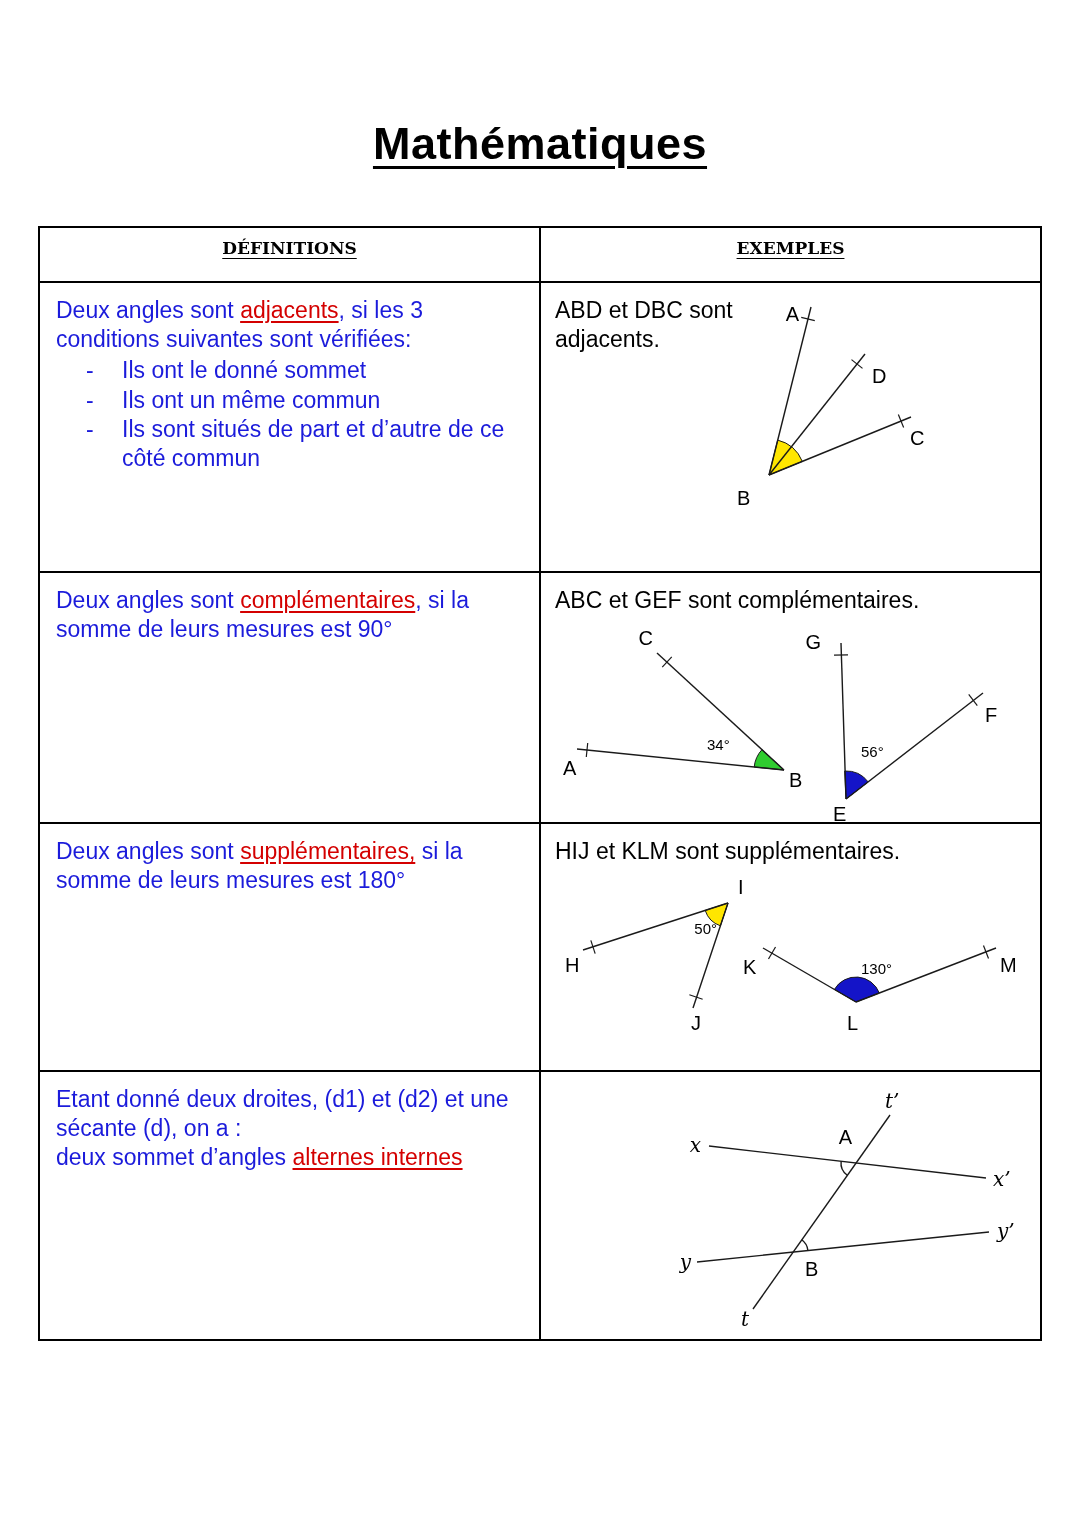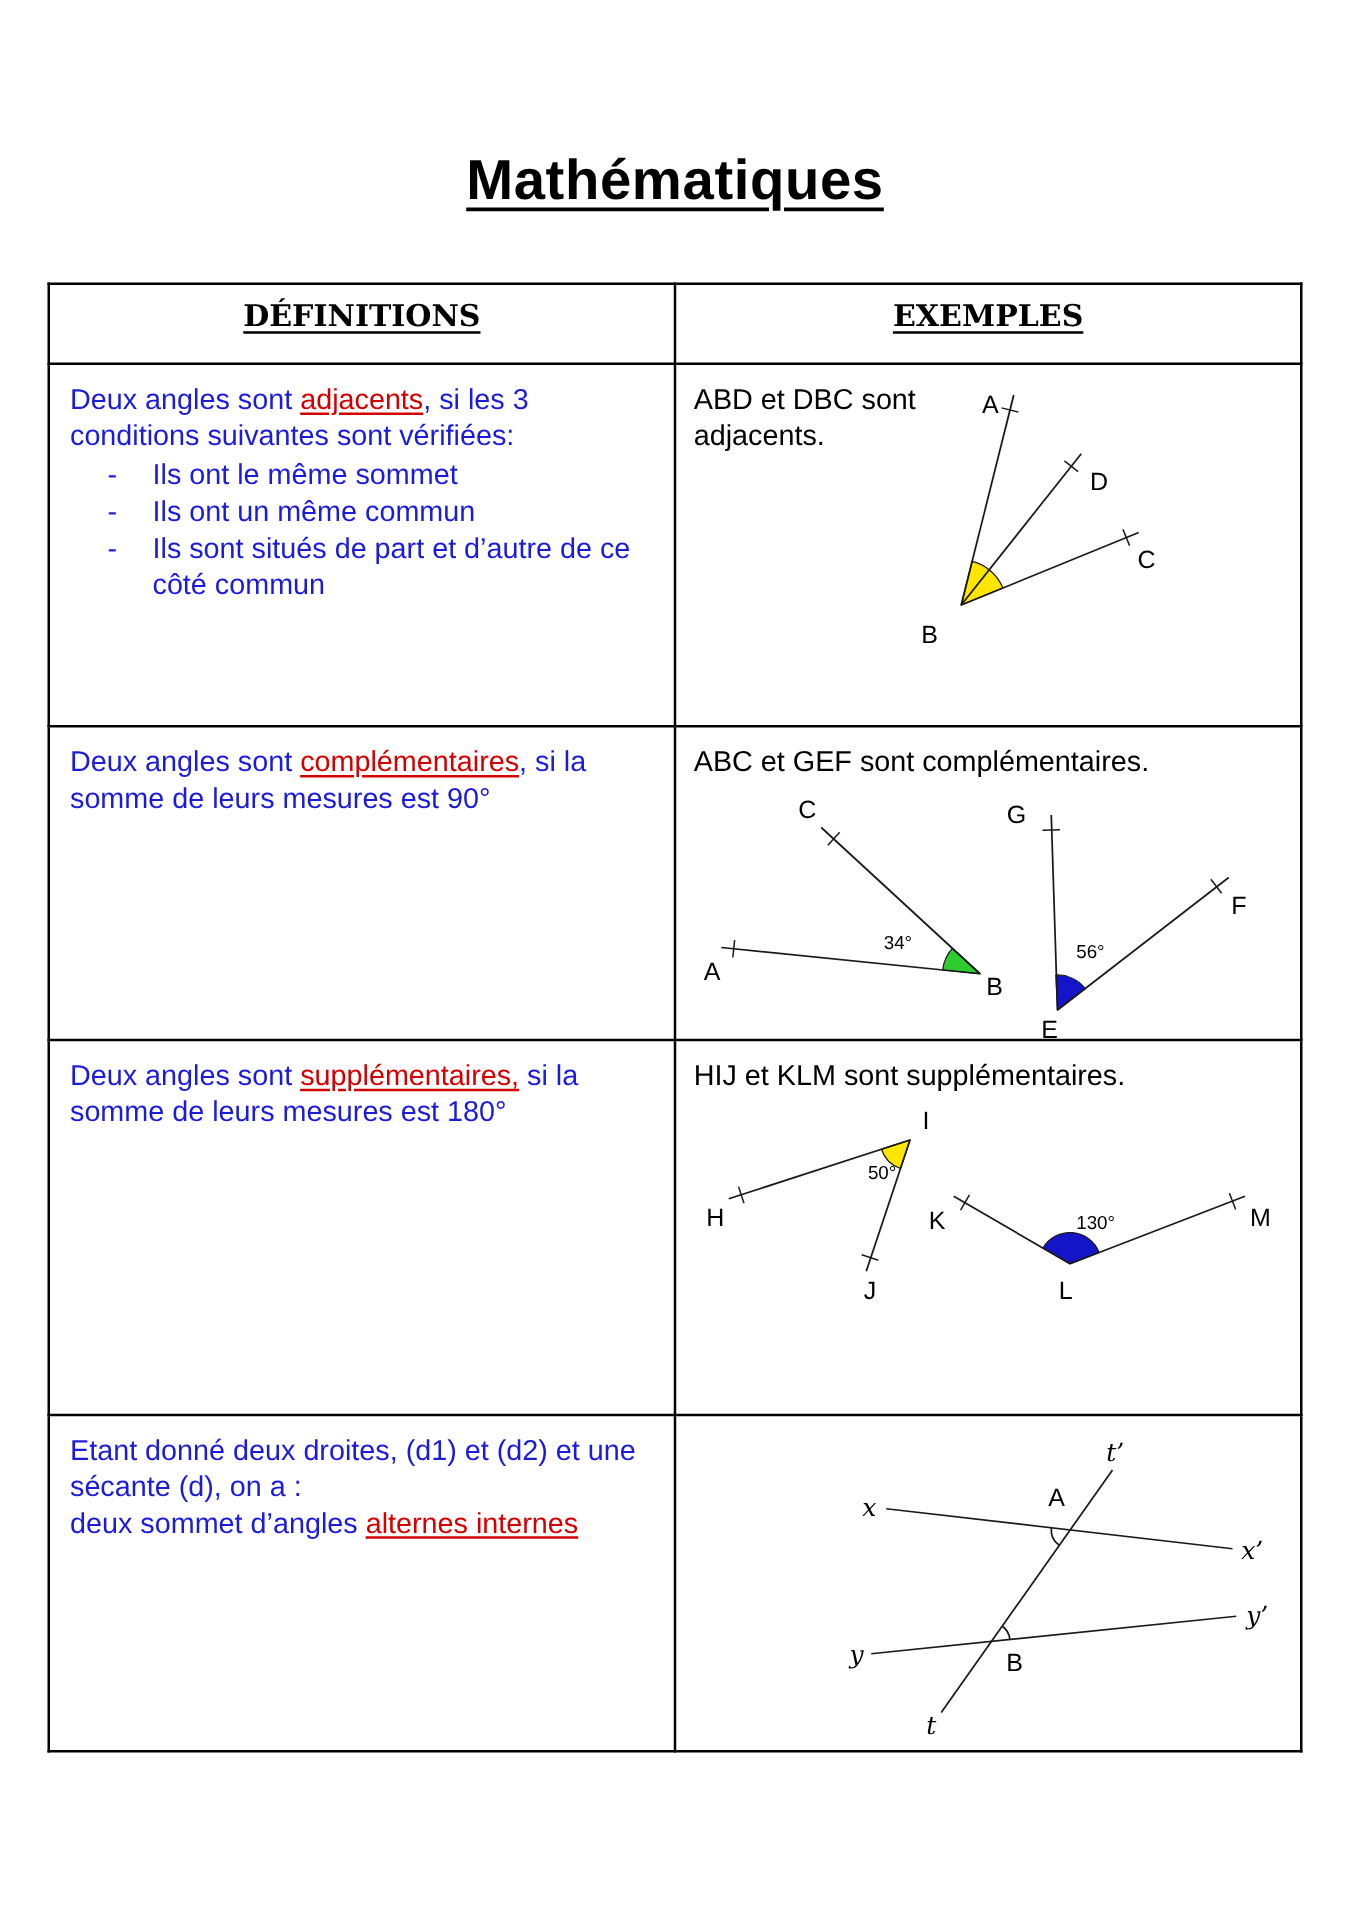--- a/index.html
+++ b/index.html
@@ -15,36 +15,36 @@
   .page { padding:0 38px; }
   h1.title {
     margin-top:118px; text-align:center;
     font-family:Liberation Sans, sans-serif; font-weight:700; font-size:45px;
     letter-spacing:0.5px;
   }
   h1.title span { text-decoration:underline; text-decoration-thickness:3px; text-underline-offset:7px; }
   table.main { width:100%; border-collapse:collapse; margin-top:56px; table-layout:fixed; }
   table.main th, table.main td { border:2px solid #000; vertical-align:top; }
   th {
-    font-family:"DejaVu Serif", serif; font-size:24px; font-weight:700;
+    font-family:"DejaVu Serif", serif; font-size:17px; font-weight:700;
     text-align:center; padding:10px 0 23px;
   }
   th .hdr { text-decoration:underline; text-underline-offset:4px; }
   td.def { color:var(--def_text); font-size:23px; line-height:1.27; padding:13px 16px; }
   .kw { color:var(--keyword); text-decoration:underline; text-underline-offset:3px; }
   ul.conds { list-style:none; margin-top:2px; }
   ul.conds li { position:relative; padding-left:66px; }
   ul.conds li::before { content:"-"; position:absolute; left:30px; }
   td.ex { position:relative; font-size:23px; line-height:1.27; padding:13px 14px; color:#000; }
   td.ex .ex-text { position:relative; z-index:2; }
   .narrow { max-width:235px; }
   svg.fig { position:absolute; left:0; top:0; z-index:1; }
   tr.r1 td { height:290px;margin-left:33px; }
   tr.r2 td { height:251px; }
-  tr.r3 td { height:300px; }
+  tr.r3 td { height:248px; }
   tr.r4 td { height:269px; }
   .fig line.ray { stroke:#1a1a1a; stroke-width:1.4; }
   .fig path.arc { stroke:#1a1a1a; stroke-width:1.4; fill:none; }
   .fig line.tick { stroke:#1a1a1a; stroke-width:1.2; }
   .fig path.wedge { stroke:#1a1a1a; stroke-width:1; }
   .fig text { font-family:"Liberation Sans", sans-serif; font-size:20px; fill:#000; }
   .fig text.deg { font-size:15px; }
   .fig text.ital { font-family:"DejaVu Serif", serif; font-style:italic; font-size:20px; }
 </style>
 </head>
@@ -64,21 +64,21 @@
         <th><span class="hdr">DÉFINITIONS</span></th>
         <th><span class="hdr">EXEMPLES</span></th>
       </tr>
     </thead>
     <tbody>
 
       <tr class="r1">
         <td class="def">
           <p><span>Deux angles sont </span><span class="kw">adjacents</span><span>, si les 3 conditions suivantes sont vérifiées:</span></p>
           <ul class="conds">
-            <li>Ils ont le même sommet</li>
+            <li>Ils ont le donné sommet</li>
             <li>Ils ont un même commun</li>
             <li>Ils sont situés de part et d’autre de ce côté commun</li>
           </ul>
         </td>
         <td class="ex">
           <p class="ex-text narrow">ABD et DBC sont adjacents.</p>
           <svg class="fig" width="500" height="236" viewBox="0 0 500 236">
             <path class="wedge" d="M228,192 L236.7,157.1 A36,36 0 0 1 261.3,178.4 Z" fill="#ffe600"></path>
             <g>
               <line class="ray" x1="228" y1="192" x2="270" y2="24"></line>

